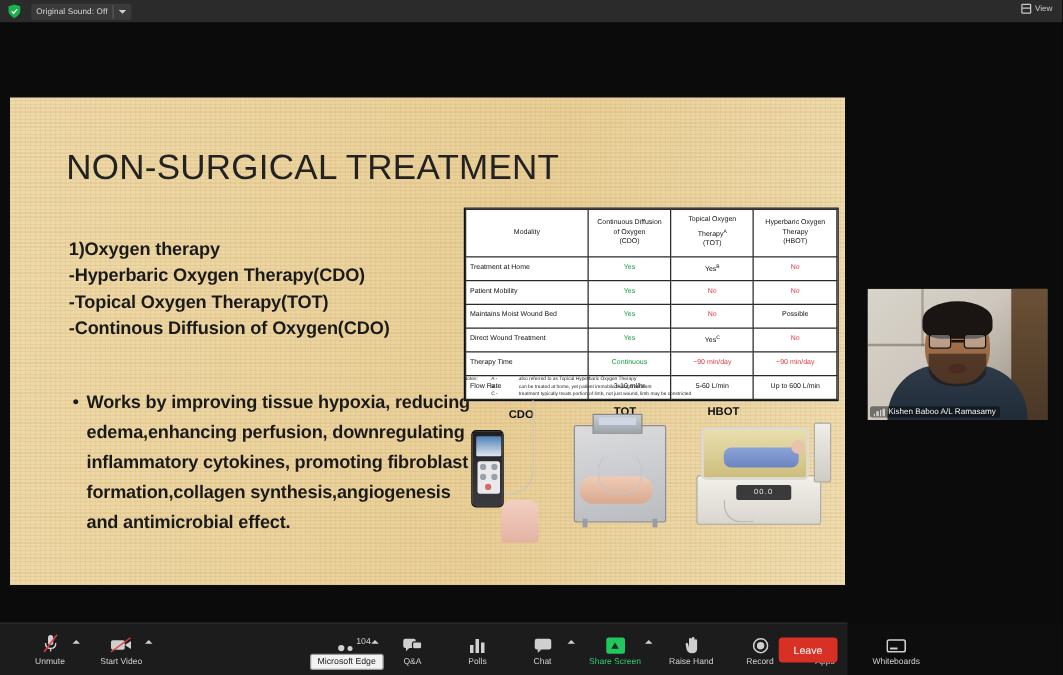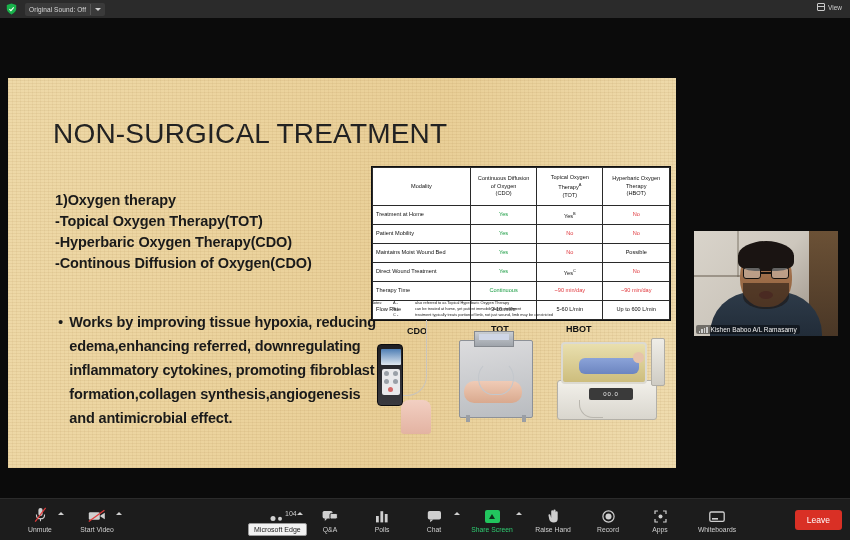--- a/index.html
+++ b/index.html
@@ -126,21 +126,21 @@
           width:46px;height:26px;background:rgba(25,18,14,.55);border-radius:0 0 48% 48%;}
   .vname{ position:absolute; left:2px; bottom:2px; display:flex; align-items:center; gap:3px;
           padding:1px 3px; background:rgba(0,0,0,.45); border-radius:2px; }
   .vname .nm{ font-size:6.5px; color:#f0f0f0; white-space:nowrap; }
   .bars{ display:flex; align-items:flex-end; gap:1px; height:6px; }
   .bars i{ width:1.4px; background:#cfcfcf; }
   .bars i:nth-child(1){height:2px;} .bars i:nth-child(2){height:3.5px;}
   .bars i:nth-child(3){height:5px;} .bars i:nth-child(4){height:6px;}
 
   
-  .botbar{ position:absolute; left:0; bottom:0; width:850px; height:42px; background:#1c1c1c;
+  .botbar{ position:absolute; left:0; bottom:0; width:678px; height:42px; background:#1c1c1c;
            border-top:1px solid #2b2b2b; }
   .grp{ position:absolute; top:0; height:42px; display:flex; align-items:center; }
   .g-left{ left:14px; } .g-center{ left:248px; } .g-right{ right:8px; top:6px; height:30px; }
   .tbtn{ display:flex; flex-direction:column; align-items:center; justify-content:center;
          width:52px; height:42px; position:relative; cursor:pointer; }
   .tbtn .ic{ height:16px; display:flex; align-items:flex-end; justify-content:center; }
   .tbtn .tl{ font-size:6.8px; color:#cfcfcf; margin-top:3px; white-space:nowrap; }
   .tbtn.on .tl{ color:#2ecc71; }
   .chev{ position:absolute; right:2px; top:13px; width:0;height:0;
          border-left:3px solid transparent;border-right:3px solid transparent;border-bottom:3.5px solid #cfcfcf;}
@@ -173,28 +173,28 @@
   </div>
 </div>
 
 <div class="stage">
 
   <div class="slide">
     <div class="slide-title">NON-SURGICAL TREATMENT</div>
 
     <div class="lines">
       <div>1)Oxygen therapy</div>
+      <div>-Hyperbaric Oxygen Therapy(CDO)</div>
       <div>-Topical Oxygen Therapy(TOT)</div>
-      <div>-Hyperbaric Oxygen Therapy(CDO)</div>
       <div>-Continous Diffusion of Oxygen(CDO)</div>
     </div>
 
     <div class="para">
       <span class="bullet">•</span>
-      <span class="ptxt">Works by improving tissue hypoxia, reducing edema,enhancing referred, downregulating inflammatory cytokines, promoting fibroblast formation,collagen synthesis,angiogenesis and antimicrobial effect.</span>
+      <span class="ptxt">Works by improving tissue hypoxia, reducing edema,enhancing perfusion, downregulating inflammatory cytokines, promoting fibroblast formation,collagen synthesis,angiogenesis and antimicrobial effect.</span>
     </div>
 
     <div class="tblwrap">
       <table>
         <colgroup>
             <col class="c1">
             <col class="c2">
             <col class="c3">
             <col class="c4">
           </colgroup>

